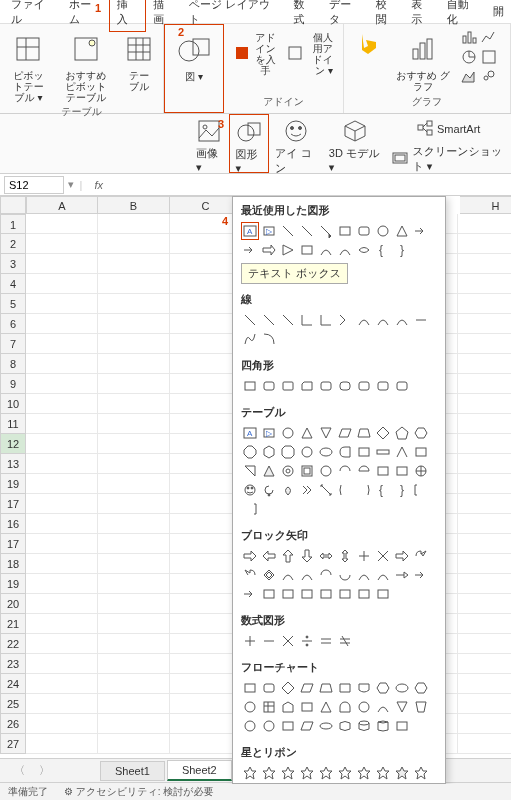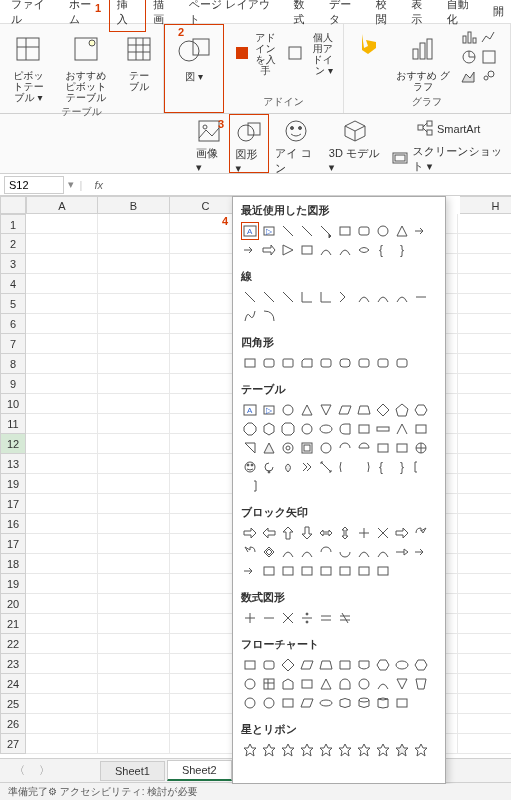--- a/index.html
+++ b/index.html
@@ -39,21 +39,21 @@
 .shapes-section { padding: 4px 8px 2px; }
 .shapes-title { font-size: 11px; font-weight: bold; padding: 2px 0; }
 .shapes-row { display: flex; flex-wrap: wrap; gap: 1px; padding: 2px 0; }
 .shape-item { width: 18px; height: 18px; display: flex; align-items: center; justify-content: center; cursor: pointer; }
 .shape-item.hl { border: 1px solid #d83b01; }
 .tooltip { position: absolute; background: #ffffe1; border: 1px solid #aaa; padding: 2px 6px; font-size: 11px; z-index: 60; }
 .sheet-tabs { position: absolute; bottom: 18px; left: 0; right: 0; height: 24px; display: flex; align-items: center; border-top: 1px solid #d0d0d0; background: #f3f3f3; padding-left: 8px; gap: 2px; }
 .sheet-nav { padding: 0 6px; color: #888; cursor: pointer; }
 .sheet-tab { padding: 3px 14px; background: #eaeaea; border: 1px solid #ccc; font-size: 11px; cursor: pointer; }
 .sheet-tab.active { background: #fff; border-bottom: 2px solid #217346; }
-.status-bar { position: absolute; bottom: 0; left: 0; right: 0; height: 18px; background: #f3f3f3; border-top: 1px solid #d0d0d0; font-size: 10px; padding: 2px 8px; display: flex; color: #555; }
+.status-bar { position: absolute; bottom: 0; left: 0; right: 0; height: 18px; background: #f3f3f3; border-top: 1px solid #d0d0d0; font-size: 10px; padding: 2px 8px; display: flex; gap: 16px; color: #555; }
 svg { stroke: #555; fill: none; stroke-width: 1; }
 .small-icon-row { display: flex; flex-wrap: wrap; gap: 2px; }
 .mini { width: 18px; height: 18px; }
 </style>
 </head>
 <body>
 
 <div class="annotation" style="left:95px; top:2px;">1</div>
 <div class="annotation" style="left:178px; top:26px;">2</div>
 <div class="annotation" style="left:218px; top:118px;">3</div>
@@ -644,20 +644,21 @@
             <svg width="16" height="16">
               <text x="4" y="12" font-size="12" stroke="none" fill="#555">{</text>
             </svg>
           </div>
           <div class="shape-item">
             <svg width="16" height="16">
               <text x="6" y="12" font-size="12" stroke="none" fill="#555">}</text>
             </svg>
           </div>
         </div>
+      <div class="tooltip" style="position:relative; display:inline-block; margin-top:2px;">テキスト ボックス</div>
     </div>
     <div class="shapes-section">
       <div class="shapes-title">線</div>
       <div class="shapes-row" id="shapes-lines">
           <div class="shape-item">
             <svg width="16" height="16">
               <line x1="3" y1="3" x2="13" y2="13"></line>
             </svg>
           </div>
           <div class="shape-item">

